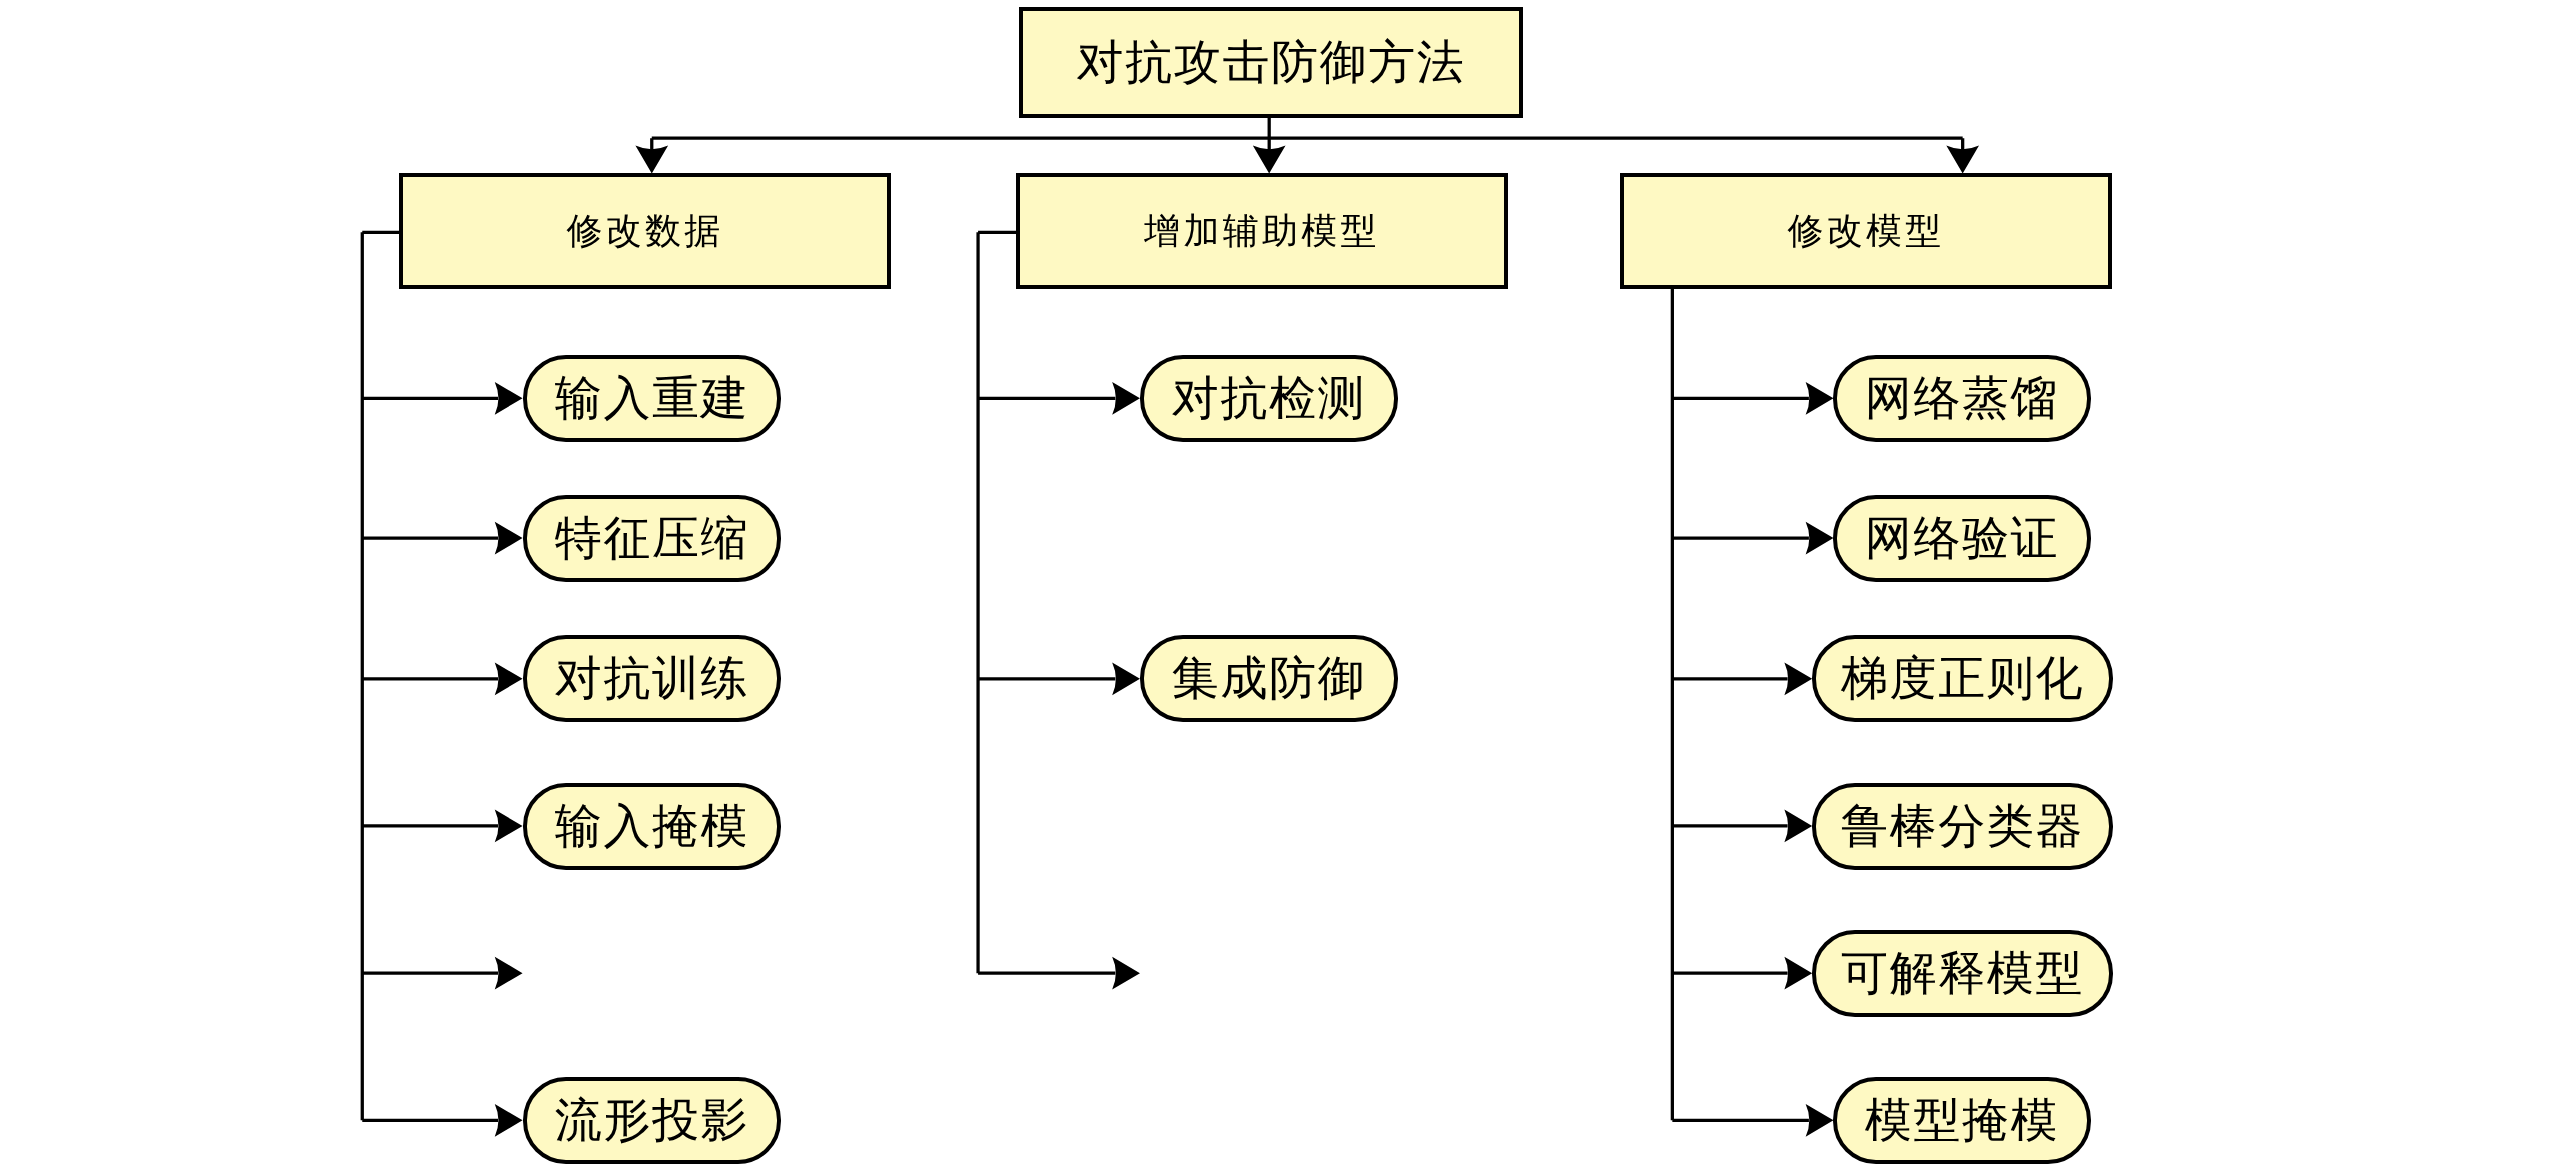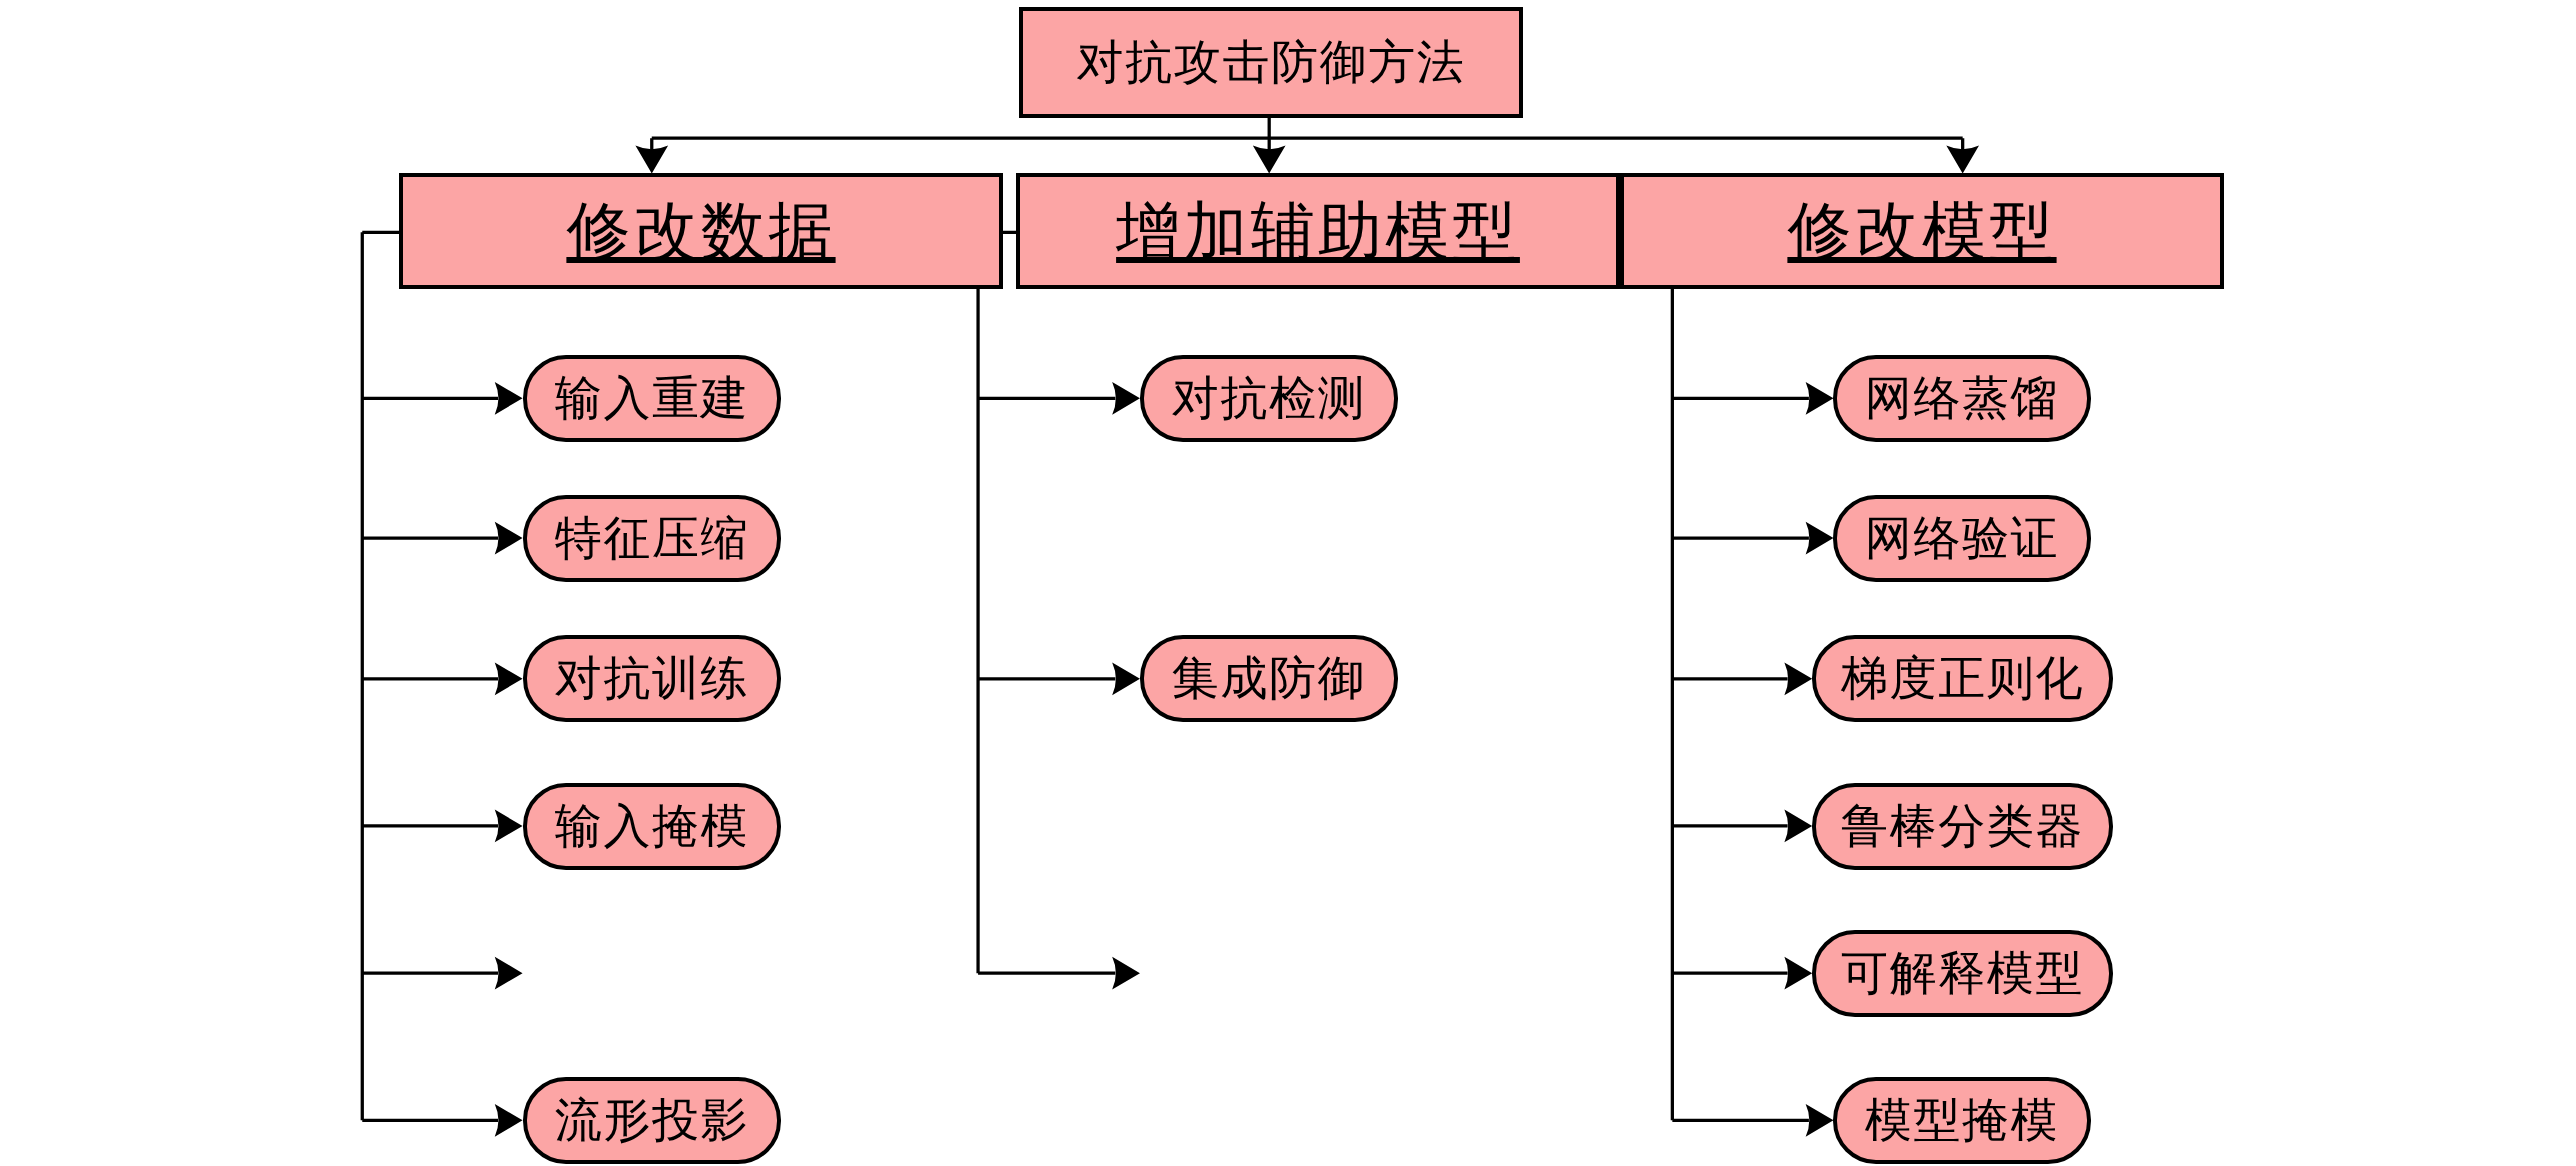--- a/index.html
+++ b/index.html
@@ -9,33 +9,33 @@
     background:#ffffff;
     overflow:hidden;
     font-family:"Liberation Serif","DejaVu Serif",serif;
   }
   #connectors{
     position:absolute;left:0;top:0;width:2576px;height:1167px;
   }
   .box{
     position:absolute;
     box-sizing:border-box;
-    background:#fca5a5;
+    background:#fef9c3;
     border:4.1px solid #000000;
     color:#000000;
     display:flex;align-items:center;justify-content:center;
     white-space:nowrap;
   }
   #root-box{
     left:1019px;top:6.5px;width:504px;height:111px;
     font-size:47px;letter-spacing:1.6px;
   }
   .header{
-    font-size:64px;letter-spacing:3.3px;
-    height:116px;width:604px;top:173px;text-decoration:underline;
+    font-size:36px;letter-spacing:3.3px;
+    height:116px;width:492px;top:173px;
   }
   .pill{
     border-width:4.9px;
     border-radius:43px;
     height:87px;
     font-size:47px;letter-spacing:1.6px;
   }
 </style>
 </head>
 <body>

